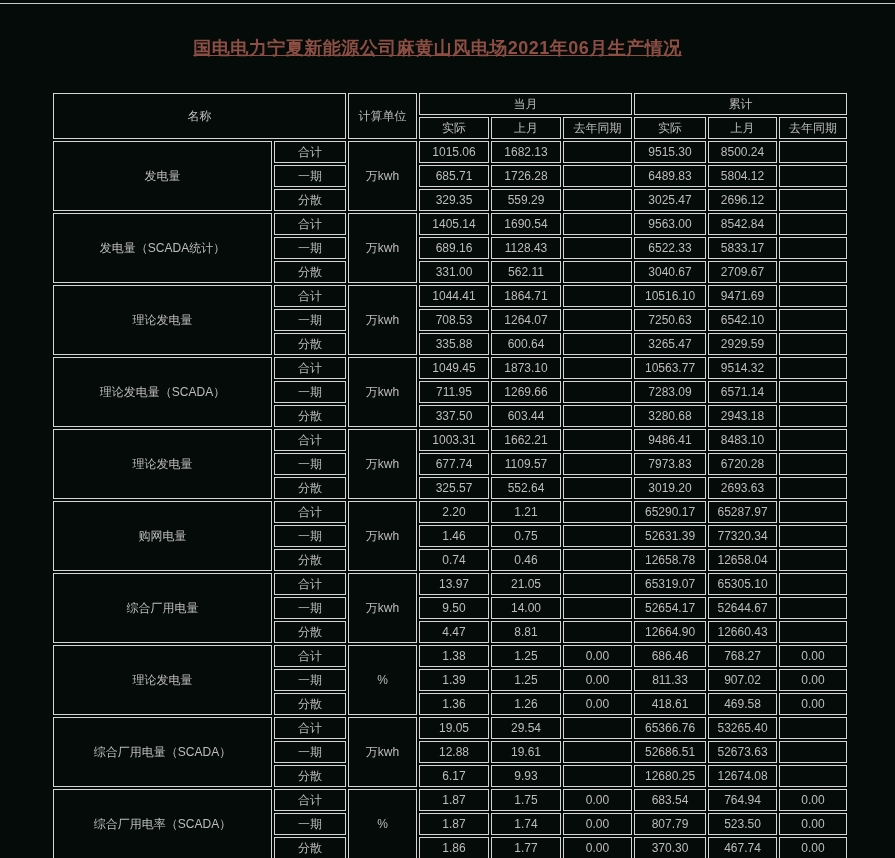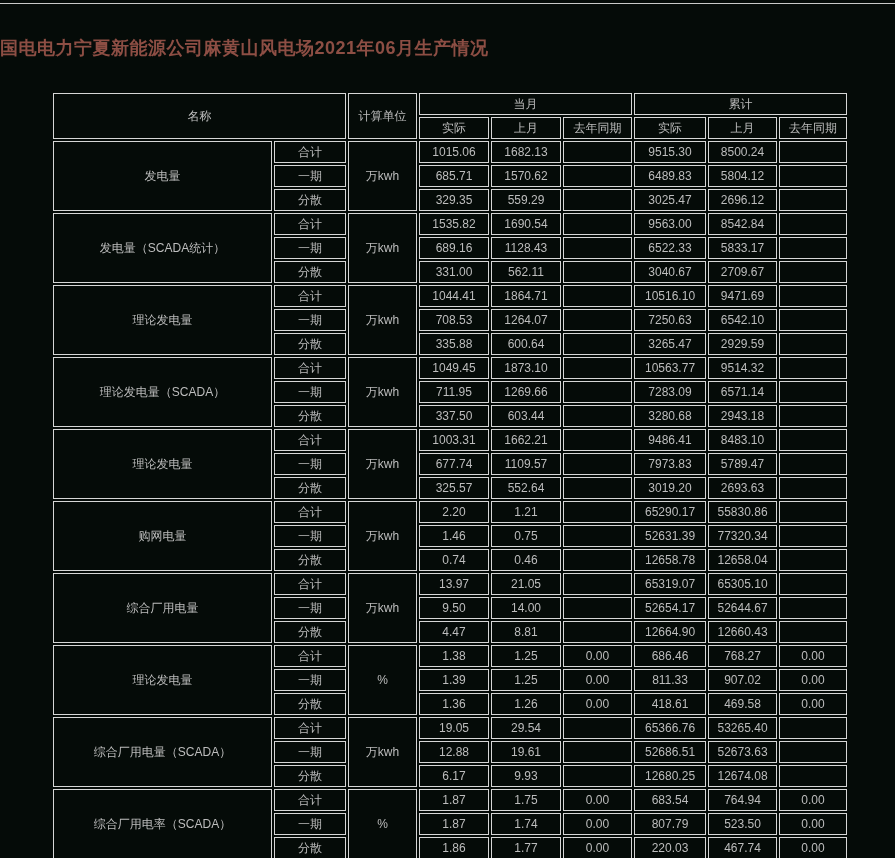--- a/index.html
+++ b/index.html
@@ -13,26 +13,27 @@
   .top-line {
     position: absolute;
     top: 3px; left: 0;
     width: 895px; height: 1px;
     background: #c9c9c9;
   }
   .page-title {
     position: absolute;
     top: 36px; left: 0;
     width: 875px;
-    text-align: left;
+    text-align: center;
     font-size: 18px;
     font-weight: bold;
     color: #8d4e44;
     letter-spacing: 0.5px;
     white-space: nowrap;
+    text-decoration: underline;
   }
   .table-wrap {
     position: absolute;
     top: 91px; left: 51px;
     width: 800px;
   }
   table.report {
     border-collapse: separate;
     border-spacing: 2px;
     table-layout: fixed;
@@ -106,40 +107,40 @@
           <td>1015.06</td>
           <td>1682.13</td>
           <td></td>
           <td>9515.30</td>
           <td>8500.24</td>
           <td></td>
         </tr>
         <tr>
           <td>一期</td>
           <td>685.71</td>
-          <td>1570.62</td>
+          <td>1726.28</td>
           <td></td>
           <td>6489.83</td>
           <td>5804.12</td>
           <td></td>
         </tr>
         <tr>
           <td>分散</td>
           <td>329.35</td>
           <td>559.29</td>
           <td></td>
           <td>3025.47</td>
           <td>2696.12</td>
           <td></td>
         </tr>
         <tr>
           <td rowspan="3">发电量（SCADA统计）</td>
           <td>合计</td>
           <td rowspan="3">万kwh</td>
-          <td>1535.82</td>
+          <td>1405.14</td>
           <td>1690.54</td>
           <td></td>
           <td>9563.00</td>
           <td>8542.84</td>
           <td></td>
         </tr>
         <tr>
           <td>一期</td>
           <td>689.16</td>
           <td>1128.43</td>
@@ -225,41 +226,41 @@
           <td>9486.41</td>
           <td>8483.10</td>
           <td></td>
         </tr>
         <tr>
           <td>一期</td>
           <td>677.74</td>
           <td>1109.57</td>
           <td></td>
           <td>7973.83</td>
-          <td>5789.47</td>
+          <td>6720.28</td>
           <td></td>
         </tr>
         <tr>
           <td>分散</td>
           <td>325.57</td>
           <td>552.64</td>
           <td></td>
           <td>3019.20</td>
           <td>2693.63</td>
           <td></td>
         </tr>
         <tr>
           <td rowspan="3">购网电量</td>
           <td>合计</td>
           <td rowspan="3">万kwh</td>
           <td>2.20</td>
           <td>1.21</td>
           <td></td>
           <td>65290.17</td>
-          <td>55830.86</td>
+          <td>65287.97</td>
           <td></td>
         </tr>
         <tr>
           <td>一期</td>
           <td>1.46</td>
           <td>0.75</td>
           <td></td>
           <td>52631.39</td>
           <td>77320.34</td>
           <td></td>
@@ -378,19 +379,19 @@
           <td>0.00</td>
           <td>807.79</td>
           <td>523.50</td>
           <td>0.00</td>
         </tr>
         <tr>
           <td>分散</td>
           <td>1.86</td>
           <td>1.77</td>
           <td>0.00</td>
-          <td>220.03</td>
+          <td>370.30</td>
           <td>467.74</td>
           <td>0.00</td>
         </tr>
       </tbody>
   </table>
 </div>
 
 </body></html>

